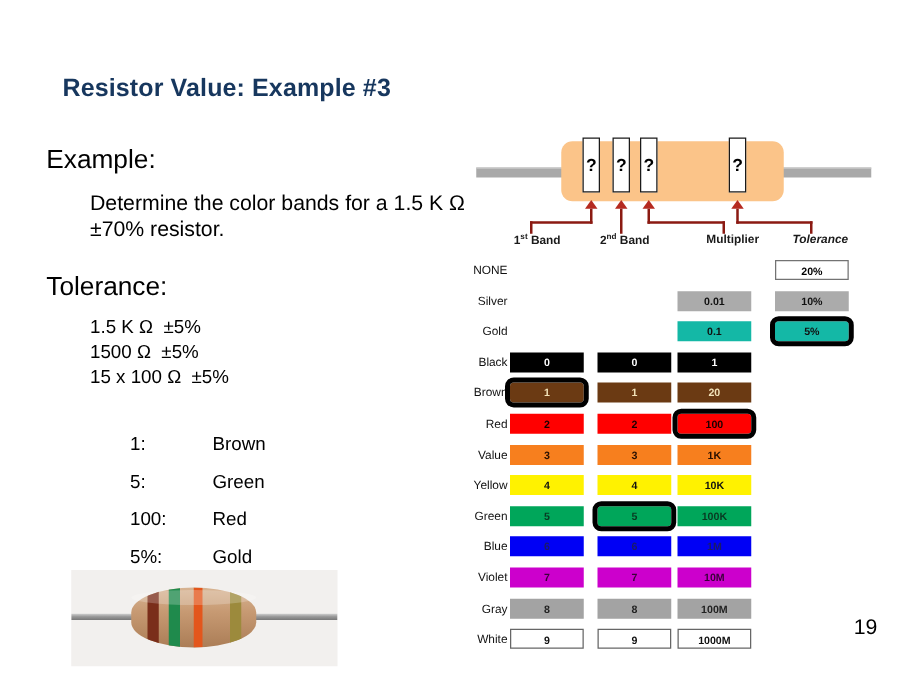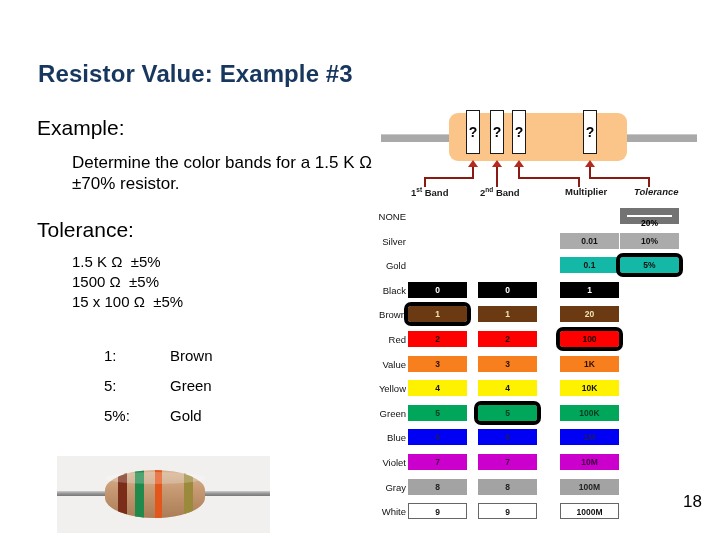--- a/index.html
+++ b/index.html
@@ -12,23 +12,23 @@
     height: 540px;
     position: relative;
     overflow: hidden;
     font-family: "Liberation Sans", sans-serif;
     -webkit-font-smoothing: antialiased;
   }
 
   
   #slide-title {
     position: absolute;
-    left: 38px;
+    left: 50px;
     top: 36px;
-    font-size: 24px;
+    font-size: 20px;
     color: #17375E;
     letter-spacing: 0.1px;
     white-space: nowrap;
     margin-top: 24px;
   }
 
   
   #example-heading {
     position: absolute;
     left: 37px;
@@ -248,29 +248,29 @@
     width: 59px;
     height: 16px;
     line-height: 16px;
     text-align: center;
     font-size: 8.5px;
     font-weight: bold;
     box-sizing: border-box;
   }
   .c1 { left: 46px; }
   .c2 { left: 116px; }
-  .c3 { left: 198px; }
+  .c3 { left: 180px; }
   .c4 { left: 258px; }
   .cell.hl {
     outline: 4px solid #000000;
     outline-offset: 0px;
     border-radius: 3px;
     z-index: 5;
   }
-  .cell.bordered { border: 7px solid #737373; }
+  .cell.bordered { border: 1px solid #737373; }
 
   
   .sw-none   { background: transparent; }
   .sw-silver { background: #ABABAB; color: #111; }
   .sw-gold   { background: #14b8a6; color: #111; }
   .sw-black  { background: #000000; color: #ffffff; }
   .sw-brown  { background: #6B3A13; color: #F2E2B8; }
   .sw-red    { background: #FF0000; color: #1a0000; }
   .sw-orange { background: #F77F1E; color: #2a1000; }
   .sw-yellow { background: #FFF200; color: #111; }
@@ -291,35 +291,36 @@
 <div id="solution-heading">Tolerance:</div>
 
 <div id="solution-lines">
     <div class="sol-line">1.5 K Ω  ±5%</div>
     <div class="sol-line">1500 Ω  ±5%</div>
     <div class="sol-line">15 x 100 Ω  ±5%</div>
   </div>
 <div id="solution-map">
     <div class="map-row"><span class="map-key">1:</span><span class="map-val">Brown</span></div>
     <div class="map-row"><span class="map-key">5:</span><span class="map-val">Green</span></div>
+    <div class="map-row"><span class="map-key">100:</span><span class="map-val">Red</span></div>
     <div class="map-row"><span class="map-key">5%:</span><span class="map-val">Gold</span></div>
   </div>
 
 <div id="resistor-photo">
   <div id="photo-lead"></div>
   <div id="photo-body">
     <div class="pband" id="pband-1"></div>
     <div class="pband" id="pband-2"></div>
     <div class="pband" id="pband-3"></div>
     <div class="pband" id="pband-4"></div>
   </div>
   <div id="photo-gloss"></div>
 </div>
 
-<div id="page-number">18</div>
+<div id="page-number">19</div>
 
 <div id="figure">
 
   <div id="schematic">
     <div id="sch-lead-left"></div>
     <div id="sch-lead-right"></div>
     <div id="sch-body"></div>
 
     <div class="sband" id="sband-1">?</div>
     <div class="sband" id="sband-2">?</div>

